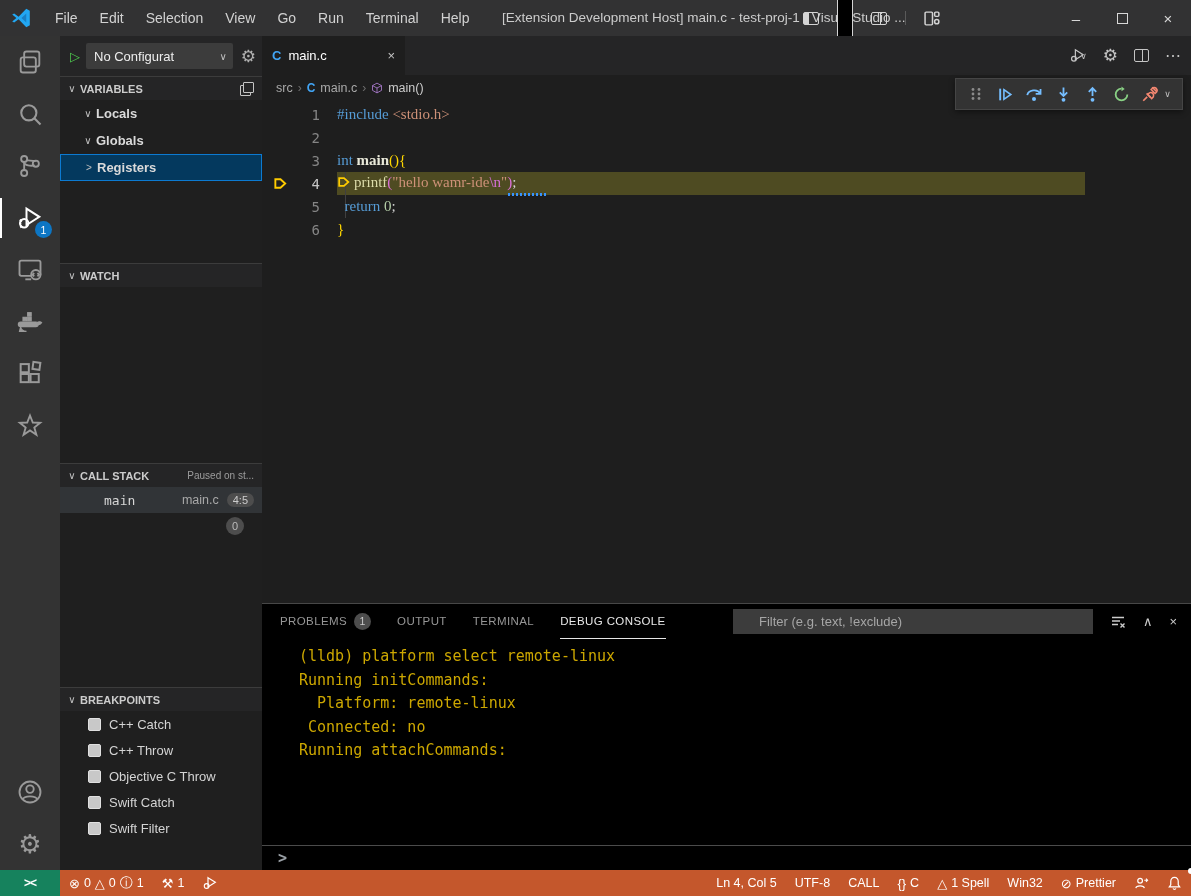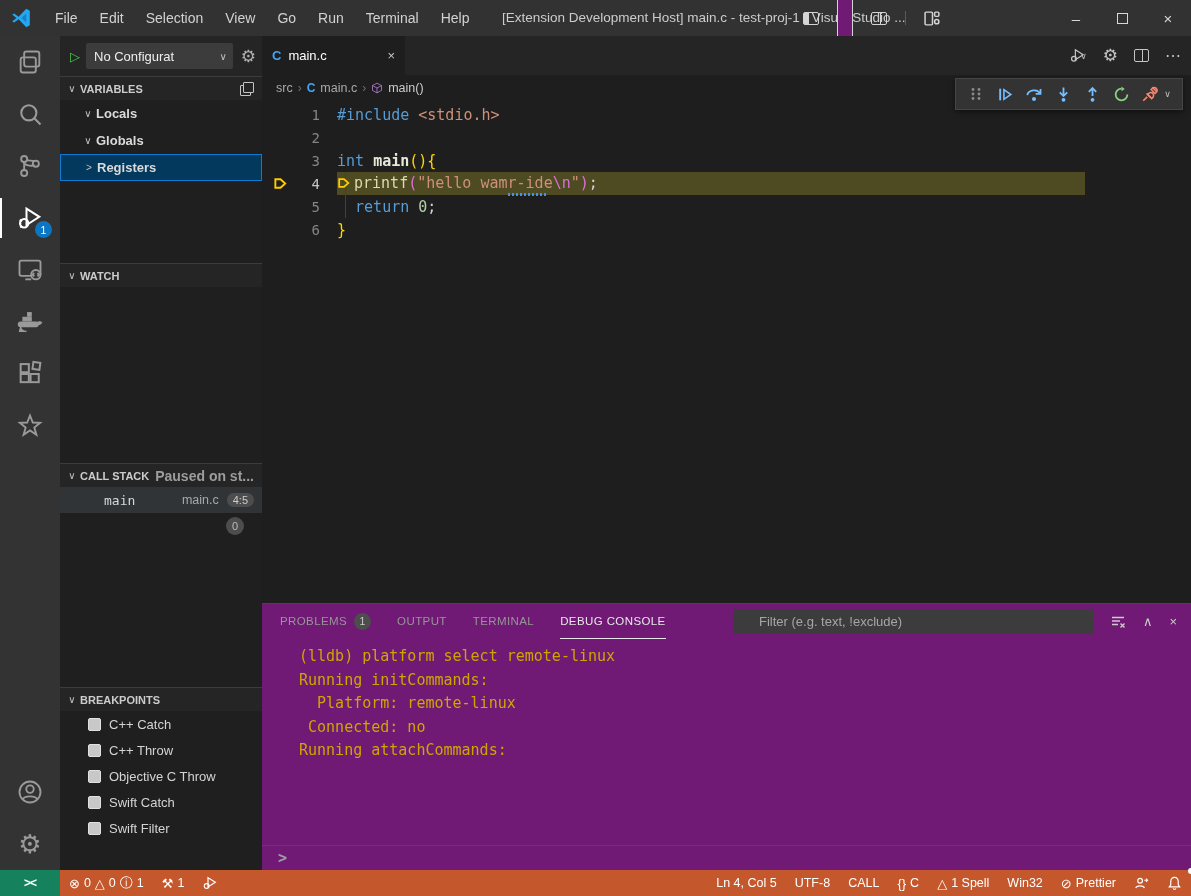--- a/index.html
+++ b/index.html
@@ -43,21 +43,21 @@
   .sb-toolbar { height:40px; display:flex; align-items:center; padding:0 6px 0 10px; gap:6px; }
   .play { color:#4ec94e; font-size:13px; }
   .cfg-select { background:#3c3c3c; height:26px; flex:1; border-radius:2px; display:flex; align-items:center;
                 padding:0 6px 0 8px; color:#eeeeee; font-size:13px; }
   .cfg-select .chev { margin-left:auto; color:#c0c0c0; font-size:10px; }
   .sb-gear { color:#b0b0b0; font-size:17px; padding-left:2px; }
   .sb-header { height:24px; background:#252526; display:flex; align-items:center; padding:0 8px 0 4px;
                font-size:11px; font-weight:bold; color:#cccccc; border-top:1px solid #3c3c3c; }
   .sb-header:first-of-type { border-top:none; }
   .sb-header .tw { width:16px; font-size:10px; font-weight:normal; color:#c0c0c0; text-align:center; }
-  .sb-note { margin-left:auto; font-size:14px; font-weight:bold; color:#9d9d9d; }
+  .sb-note { margin-left:auto; font-size:10px; font-weight:normal; color:#9d9d9d; }
   .sb-body { background:#1f1f1f; overflow:hidden; }
   .tree-row { height:27px; display:flex; align-items:center; padding-left:20px; color:#dadada; font-weight:600; }
   .tree-row .tw { width:16px; font-size:10px; font-weight:normal; color:#c0c0c0; text-align:center; }
   .tree-row.selected { background:#04395e; border:1px solid #0c7ad1; }
   .copy-ic { margin-left:auto; width:14px; height:14px; position:relative; }
   .copy-ic:before,.copy-ic:after { content:""; position:absolute; width:9px; height:9px; border:1.2px solid #c5c5c5; border-radius:1px; }
   .copy-ic:before { left:0; bottom:0; } .copy-ic:after { right:0; top:0; background:#252526; }
   .cs-frame { height:26px; background:#313437; display:flex; align-items:center; padding:0 8px 0 44px; }
   .cs-name { font-family:"DejaVu Sans Mono", monospace; font-size:13px; color:#d7d7d7; }
   .cs-file { margin-left:auto; color:#a8a8a8; font-size:12.5px; }
@@ -84,37 +84,37 @@
   .breadcrumbs { height:25px; display:flex; align-items:center; padding-left:14px; gap:5px; font-size:12.5px; color:#a9a9a9; }
   .bc-sep { color:#6e6e6e; font-size:12px; }
   .sym-cube { width:12px; height:12px; }
 
   .code-area { position:relative; padding-top:3px; font-family:"DejaVu Sans Mono", monospace; font-size:15px; }
   .code-line { height:23px; display:flex; align-items:center; position:relative; z-index:2; }
   .gutter { width:75px; display:flex; align-items:center; flex:0 0 75px; }
   .glyph { width:36px; display:flex; justify-content:center; }
   .lnum { width:22px; text-align:right; color:#858585; font-size:14px; }
   .lnum.cur { color:#c6c6c6; }
-  .ltext { white-space:pre; color:#d4d4d4; }
+  .ltext { white-space:pre; color:#d4d4d4;font-family:Liberation Serif, serif; }
   .line-highlight { position:absolute; left:75px; top:72px; width:748px; height:23px; background:#4e4b22; z-index:1; }
   .indent-guide { position:absolute; left:84px; top:72px; width:1px; height:46px; background:#404040; z-index:1; margin-left:-1px; }
   .squiggle { position:absolute; left:246px; top:93px; width:40px; height:3px; z-index:3;
               background:repeating-linear-gradient(90deg,#3794ff 0 2px,transparent 2px 4px); }
   .tk-kw{color:#569cd6} .tk-fn{color:#dcdcaa} .tk-str{color:#ce9178} .tk-esc{color:#d670d6}
   .tk-num{color:#b5cea8} .tk-b1{color:#ffd700} .tk-b2{color:#da70d6} .tk-fg{color:#d4d4d4}
   .arrow-inline { display:inline-block; width:17px; vertical-align:-2px; }
 
   .debug-toolbar { position:absolute; top:42px; right:8px; width:228px; height:32px; background:#333333;
                    border:1px solid #454545; box-shadow:0 2px 6px rgba(0,0,0,.45); display:flex; align-items:center;
                    justify-content:space-evenly; z-index:5; }
   .dt-ic { width:18px; height:18px; display:flex; align-items:center; justify-content:center; }
   .dt-chev { color:#c0c0c0; font-size:9px; margin-left:-6px; }
 
   
-  .panel { height:267px; background:#701a75; border-top:1px solid #474747; display:flex; flex-direction:column; }
+  .panel { height:267px; background:#000000; border-top:1px solid #474747; display:flex; flex-direction:column; }
   .panel-tabs { height:35px; display:flex; align-items:center; padding-left:18px; gap:26px; position:relative; }
   .ptab { font-size:11.5px; letter-spacing:.4px; color:#969696; display:flex; align-items:center; gap:7px; height:35px; line-height:35px; }
   .ptab.active { color:#e7e7e7; border-bottom:1.5px solid #e7e7e7; }
   .ptab-badge { background:#4d4d4d; color:#cccccc; width:17px; height:17px; border-radius:50%; font-size:10.5px;
                 display:flex; align-items:center; justify-content:center; }
   .panel-filter { position:absolute; left:471px; top:5px; width:360px; height:25px; background:#3c3c3c; border:none;
                   color:#cccccc; font-size:13px; padding:0 26px; font-family:"Liberation Sans", sans-serif; }
   .panel-filter::placeholder { color:#a6a6a6; }
   .panel-acts { position:absolute; right:14px; top:0; height:35px; display:flex; align-items:center; gap:17px; color:#cccccc; }
   .panel-acts .pa { font-size:13px; }

